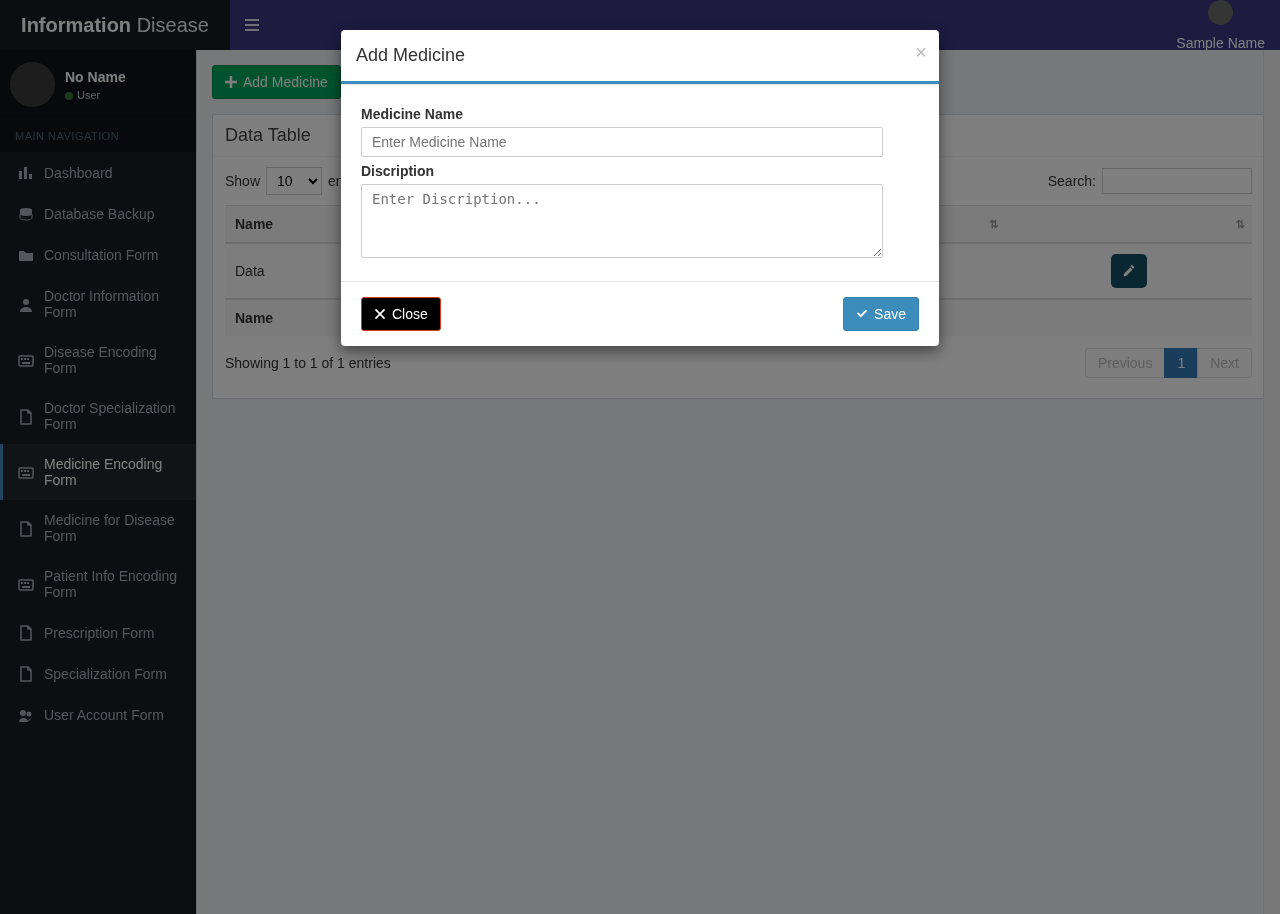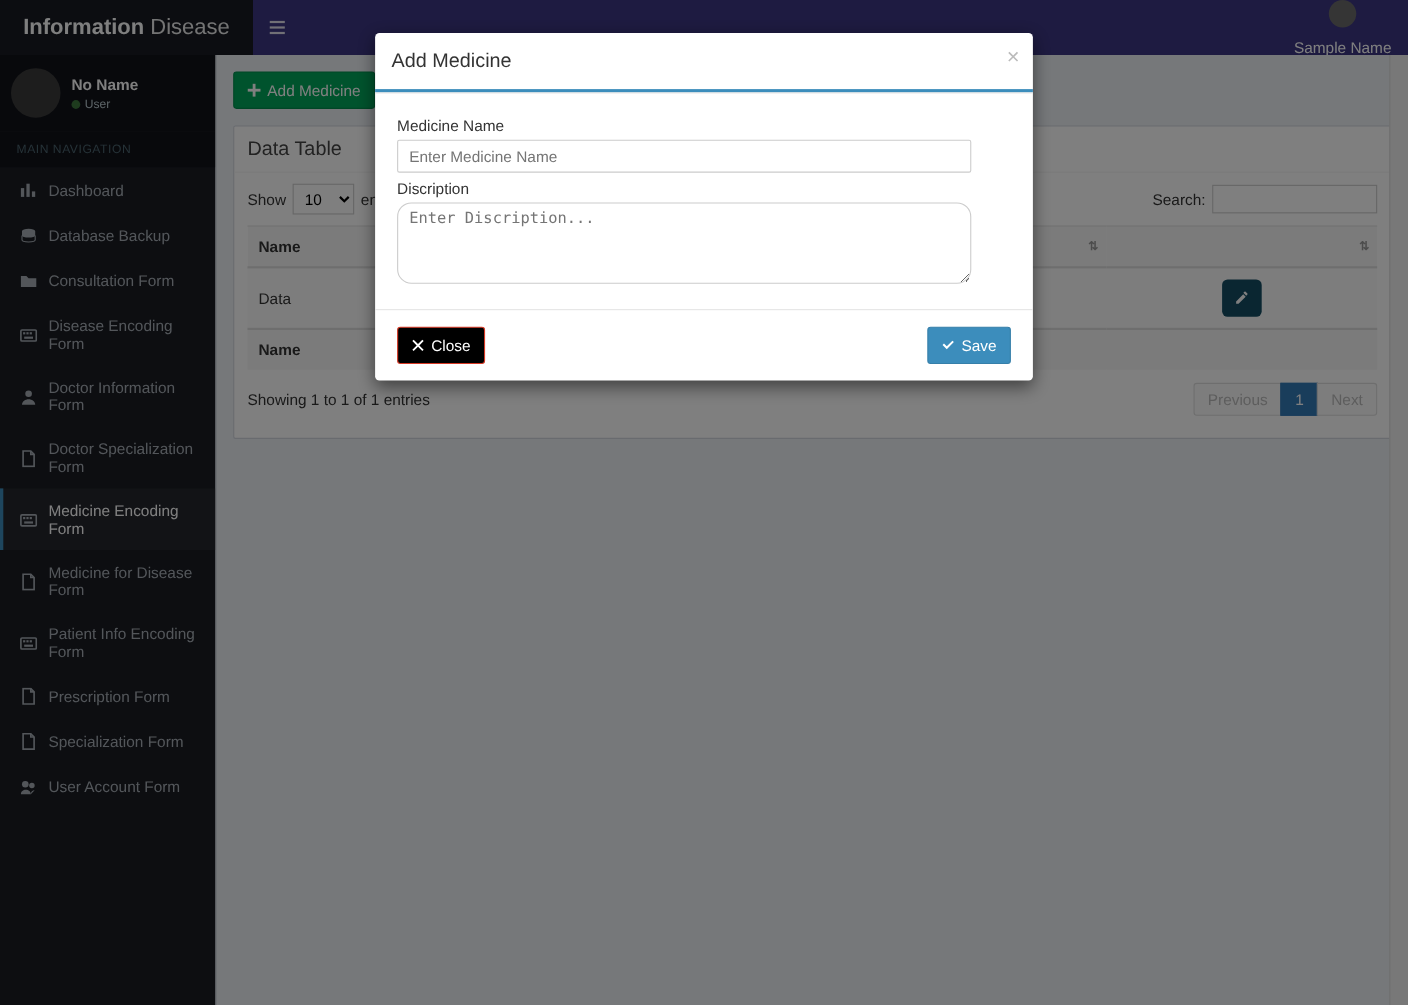--- a/index.html
+++ b/index.html
@@ -72,23 +72,23 @@
   .fake-scroll { position:absolute; right:0; top:0; bottom:0; width:17px; background:#f1f1f1; border-left:1px solid #dcdcdc;}
 
   
   .overlay { position:fixed; inset:0; background:rgba(0,0,0,.5); }
   .modal { position:fixed; top:30px; left:50%; transform:translateX(-50%); width:598px; background:#fff; border-radius:4px; box-shadow:0 5px 15px rgba(0,0,0,.5);}
   .modal-header { padding:15px; position:relative;}
   .modal-header h4 { font-size:18px; font-weight:500; color:#333;}
   .modal-header .close { position:absolute; right:12px; top:12px; color:#bbb; font-size:20px; cursor:pointer; background:none; border:none; line-height:1;}
   .modal-accent { height:3px; background:#3c8dbc; }
   .modal-body { padding:15px 20px 20px; border-bottom:1px solid #e5e5e5; border-top:1px solid #e5e5e5;}
-  .modal-body label { font-weight:400; display:block; margin-bottom:5px; margin-top:6px;}
+  .modal-body label { font-weight:700; display:block; margin-bottom:5px; margin-top:6px;}
   .modal-body input.form-control, .modal-body textarea.form-control { width:522px; border:1px solid #ccc; border-radius:2px; padding:6px 10px; font-size:14px; color:#555;}
-  .modal-body textarea.form-control { height:74px; resize:both;border-radius:13px;}
+  .modal-body textarea.form-control { height:74px; resize:both;}
   .modal-footer { padding:15px 20px; display:flex; justify-content:space-between;}
 
   
   svg { display:inline-block; vertical-align:middle; }
 </style>
 </head>
 <body>
 
 <div class="navbar">
   <a class="logo">
@@ -144,36 +144,36 @@
           <a>
             <span style="color:#a6adb5"><svg viewBox="0 0 16 16" fill="currentColor">
                 <path d="M1 3h5l2 2h7v8H1z"></path>
               </svg></span>
             <span>Consultation Form</span>
           </a>
         </li>
         <li>
           <a>
             <span style="color:#a6adb5"><svg viewBox="0 0 16 16" fill="currentColor">
+                <circle cx="8" cy="5" r="3"></circle>
+                <path d="M2 15c0-3 3-5 6-5s6 2 6 5z"></path>
+              </svg></span>
+            <span>Doctor Information Form</span>
+          </a>
+        </li>
+        <li>
+          <a>
+            <span style="color:#a6adb5"><svg viewBox="0 0 16 16" fill="currentColor">
                 <rect x="1" y="3" width="14" height="10" rx="1" fill="none" stroke="currentColor" stroke-width="1.5"></rect>
                 <rect x="3" y="5" width="2" height="2"></rect>
                 <rect x="6" y="5" width="2" height="2"></rect>
                 <rect x="9" y="5" width="2" height="2"></rect>
                 <rect x="4" y="9" width="8" height="2"></rect>
               </svg></span>
             <span>Disease Encoding Form</span>
-          </a>
-        </li>
-        <li>
-          <a>
-            <span style="color:#a6adb5"><svg viewBox="0 0 16 16" fill="currentColor">
-                <circle cx="8" cy="5" r="3"></circle>
-                <path d="M2 15c0-3 3-5 6-5s6 2 6 5z"></path>
-              </svg></span>
-            <span>Doctor Information Form</span>
           </a>
         </li>
         <li>
           <a>
             <span style="color:#a6adb5"><svg viewBox="0 0 16 16" fill="currentColor">
                 <path d="M3 1h7l3 3v11H3z" fill="none" stroke="currentColor" stroke-width="1.5"></path>
                 <path d="M10 1v3h3" fill="none" stroke="currentColor" stroke-width="1.5"></path>
               </svg></span>
             <span>Doctor Specialization Form</span>
           </a>

